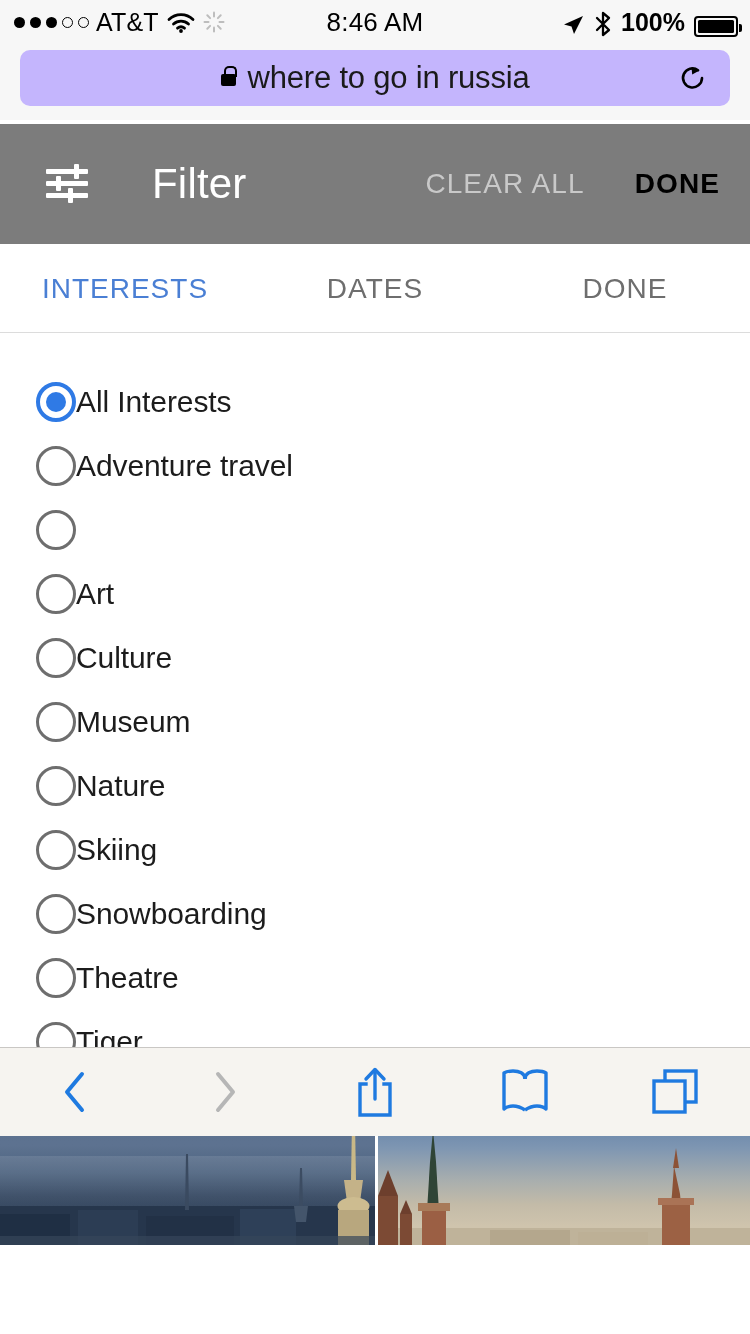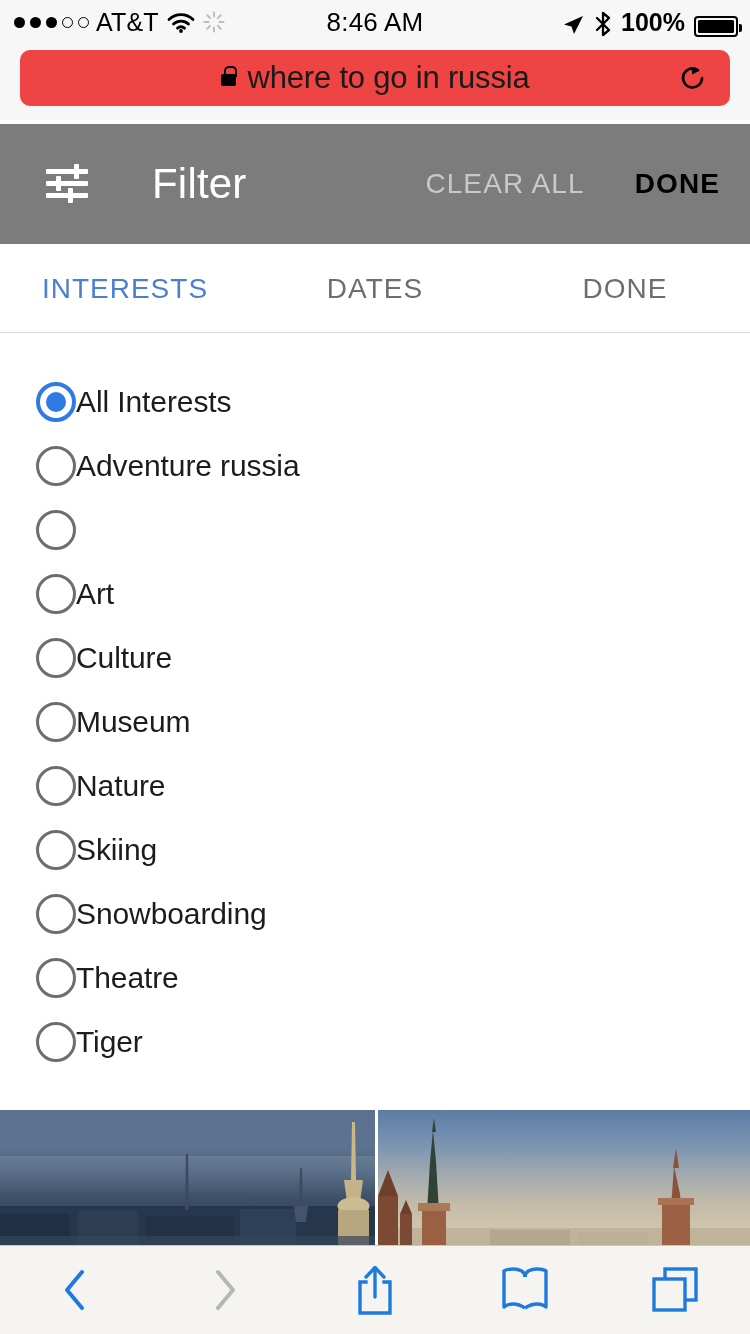--- a/index.html
+++ b/index.html
@@ -3,21 +3,21 @@
 <meta charset="utf-8">
 <style>
   * { margin:0; padding:0; box-sizing:border-box; }
   html, body {
     width:750px; height:1334px;
     font-family:"Liberation Sans", sans-serif;
     background:#ffffff;
     overflow:hidden;
     -webkit-font-smoothing:antialiased;
   }
-  #screen { position:relative; width:750px; height:1334px; background:#fff; }
+  #screen { position:relative; width:750px; height:1136px; background:#fff; }
 
   
   .statusbar{
     position:absolute; top:0; left:0; width:750px; height:44px;
     background:#f7f7f7;
     display:flex; align-items:center;
   }
   .sb-left{ position:absolute; left:14px; display:flex; align-items:center; gap:7px; }
   .sb-center{ position:absolute; left:0; width:750px; text-align:center;
               font-size:26px; color:#000; letter-spacing:.2px; }
@@ -30,21 +30,21 @@
   .battery{ width:44px; height:21px; border:2px solid #000; border-radius:4px;
             padding:2px; position:relative; }
   .battery:after{ content:""; position:absolute; right:-6px; top:6px;
                   width:3px; height:8px; background:#000; border-radius:0 2px 2px 0; }
   .battery i{ display:block; width:100%; height:100%; background:#000; border-radius:1.5px; }
 
   
   .urlbar-wrap{ position:absolute; top:44px; left:0; width:750px; height:76px;
                 background:#f7f7f7; display:flex; align-items:center;
                 padding:0 20px 8px 20px; }
-  .urlbar{ flex:1; height:56px; background:#ef4444; border-radius:10px;
+  .urlbar{ flex:1; height:56px; background:#c4b5fd; border-radius:10px;
            display:flex; align-items:center; justify-content:center; position:relative; }
   .lock{ width:15px; height:12px; background:#000; border-radius:2px; position:relative;
          margin-right:12px; margin-top:4px; }
   .lock:before{ content:""; position:absolute; left:3px; top:-8px; width:9px; height:9px;
                 border:2.6px solid #000; border-bottom:none;
                 border-radius:5px 5px 0 0; }
   .urltext{ font-size:31px; color:#1a1a1a; letter-spacing:-.2px; }
   .reload{ position:absolute; right:22px; top:50%; transform:translateY(-50%);
            width:30px; height:30px; }
 
@@ -188,21 +188,21 @@
   </div>
   <div class="tabs-divider"></div>
 
   <div class="options">
     <div class="option">
       <span class="radio sel"></span>
       <span class="opt-label">All Interests</span>
     </div>
     <div class="option">
       <span class="radio"></span>
-      <span class="opt-label">Adventure russia</span>
+      <span class="opt-label">Adventure travel</span>
     </div>
     <div class="option">
       <span class="radio"></span>
     </div>
     <div class="option">
       <span class="radio"></span>
       <span class="opt-label">Art</span>
     </div>
     <div class="option">
       <span class="radio"></span>

